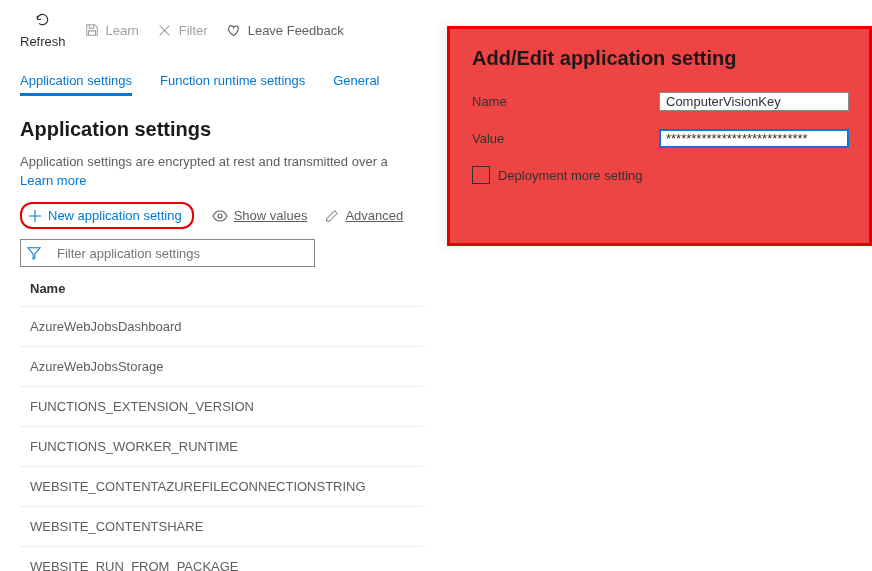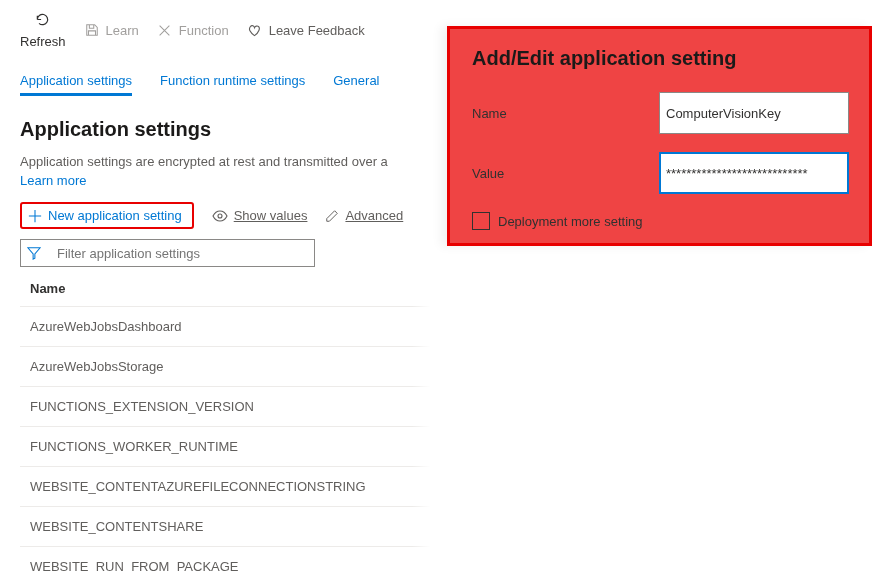--- a/index.html
+++ b/index.html
@@ -11,32 +11,32 @@
   .tbtn.active { color:#323130;flex-direction:column; }
   .tbtn.disabled { color:#a19f9d; }
   .tabs { display:flex; gap:28px; height:32px; align-items:flex-end; border-bottom:0; }
   .tab { color:#0078d4; padding:0 0 8px 0; cursor:pointer; position:relative; }
   .tab.sel { font-weight:400; }
   .tab.sel::after { content:""; position:absolute; left:0; right:0; bottom:0; height:3px; background:#0078d4; }
   .h2 { font-size:20px; font-weight:600; margin:22px 0 12px 0; color:#1b1a19; }
   .desc { color:#605e5c; line-height:18px; margin-bottom:2px; max-width:420px; }
   .link { color:#0078d4; cursor:pointer; }
   .toolbar2 { display:flex; align-items:center; gap:18px; margin:14px 0 10px 0; }
-  .hl { border:2px solid #e80000; border-radius:3px; padding:4px 10px 4px 6px; display:flex; align-items:center; gap:6px; color:#0078d4; cursor:pointer; }
+  .hl { border:2px solid #e80000; border-radius:12px; padding:4px 10px 4px 6px; display:flex; align-items:center; gap:6px; color:#0078d4; cursor:pointer; }
   .t2 { display:flex; align-items:center; gap:6px; color:#605e5c; cursor:pointer;text-decoration:underline; }
   .filter { width:295px; height:28px; border:1px solid #8a8886; display:flex; align-items:center; padding:0 6px; gap:14px; }
   .filter input { border:0; outline:0; flex:1; font-size:13px; color:#323130; background:transparent; }
   .tblhead { font-weight:600; padding:14px 0 10px 10px; color:#323130; }
   .row { padding:12px 0 12px 10px; color:#605e5c; border-top:1px solid #edebe9; }
   .panel { position:absolute; right:0; top:26px; width:425px; height:220px; background:#ef4444; border:3px solid #e80000; padding:18px 20px 16px 22px; box-shadow:-6px 0 10px rgba(0,0,0,0.06); }
   .panel-shadow { position:absolute; right:0; top:0; width:460px; height:571px; background:linear-gradient(to left, rgba(255,255,255,1) 96%, rgba(0,0,0,0) 100%); pointer-events:none; }
   .ptitle { font-size:20px; font-weight:700; color:#1b1a19; margin-bottom:22px; }
   .prow { display:flex; align-items:center; margin-bottom:18px; }
   .plabel { width:200px; color:#323130; }
-  .pinput { flex:1; height:42px; border:1px solid #8a8886; padding:0 6px; font-size:13px; color:#323130;margin-left:40px; }
+  .pinput { flex:1; height:19px; border:1px solid #8a8886; padding:0 6px; font-size:13px; color:#323130;margin-left:40px; }
   .pinput.sel { border:1px solid #0078d4; box-shadow:0 0 0 1px #0078d4 inset; }
   .chkrow { display:flex; align-items:center; gap:8px; }
   .chk { width:18px; height:18px; border:1px solid #323130; }
   svg { display:block; }
 </style>
 </head>
 <body>
 
 <div class="root">
 
@@ -56,21 +56,21 @@
           </svg>
       </span>
       <span>Learn</span>
     </div>
     <div class="tbtn disabled">
       <span class="ic">
         <svg width="13" height="13" viewBox="0 0 16 16">
             <path stroke="#a19f9d" stroke-width="1.3" d="M2 2l12 12M14 2L2 14"></path>
           </svg>
       </span>
-      <span>Function</span>
+      <span>Filter</span>
     </div>
     <div class="tbtn">
       <span class="ic">
         <svg width="15" height="15" viewBox="0 0 16 16">
             <path fill="none" stroke="#605e5c" stroke-width="1.2" d="M8 13.5C3 10 1.5 6.5 3.5 4S7.5 3.5 8 5c.5-1.5 3-2.5 4.5-1S13 10 8 13.5z"></path>
           </svg>
       </span>
       <span>Leave Feedback</span>
     </div>
   </div>

